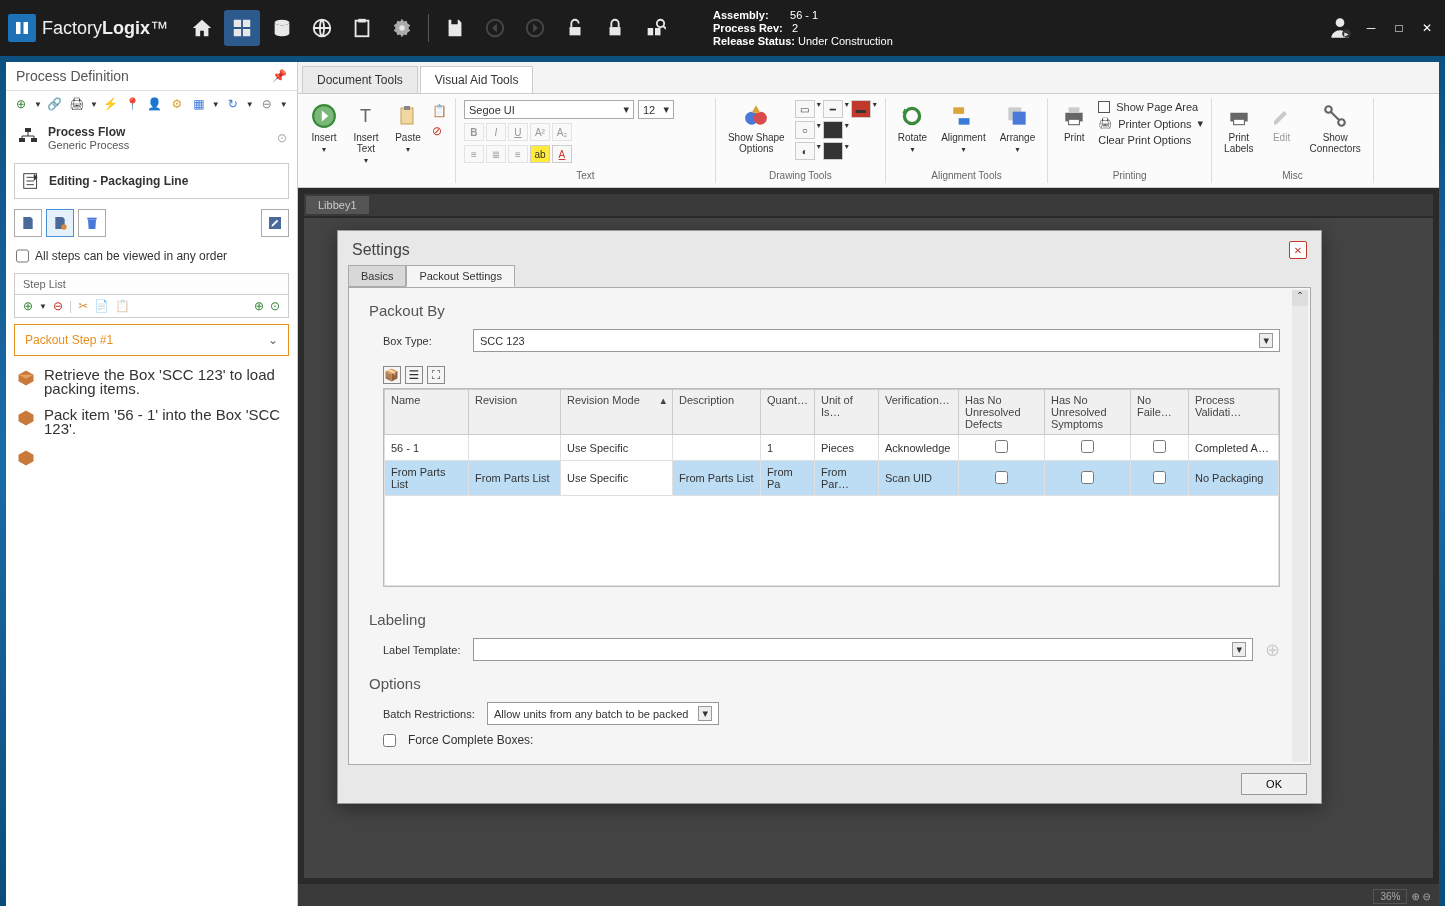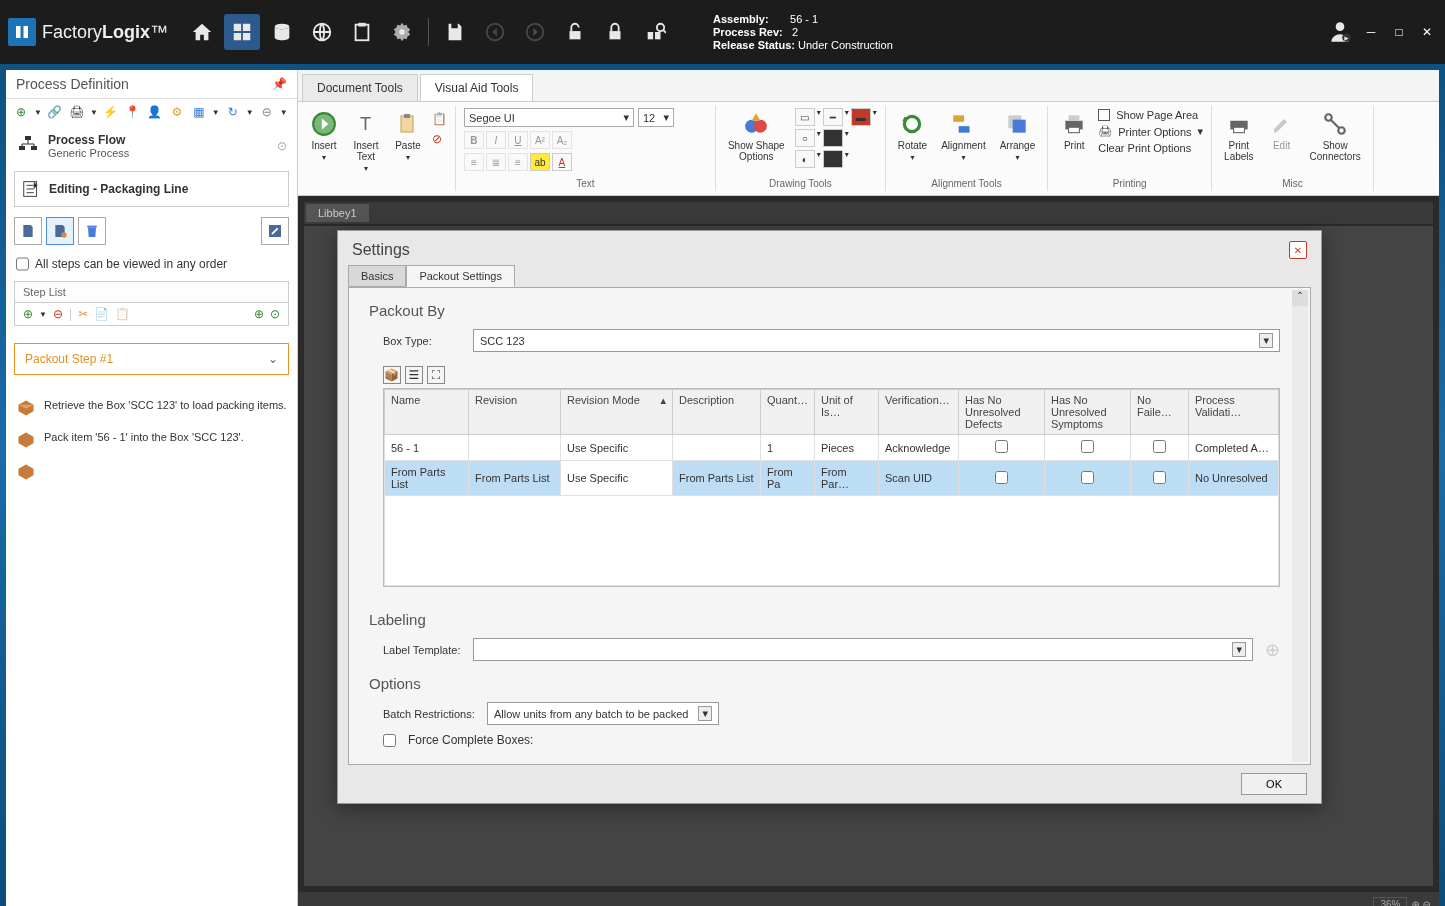--- a/index.html
+++ b/index.html
@@ -1,19 +1,19 @@
 <!DOCTYPE html>
 <html><head>
 <meta charset="utf-8">
 <style>
 * { box-sizing: border-box; margin: 0; padding: 0; font-family: 'Segoe UI', Tahoma, sans-serif; }
 body { background: linear-gradient(180deg, #0a4d7a 0%, #1a6ba8 50%, #0a4d7a 100%); width: 1445px; height: 906px; overflow: hidden; font-size: 12px; color: #333; }
 
 
-.titlebar { height: 64px; background: #1c1c1c; display: flex; align-items: center; padding: 16px 8px; color: #fff; }
+.titlebar { height: 56px; background: #1c1c1c; display: flex; align-items: center; padding: 16px 8px; color: #fff; }
 .logo-box { width: 28px; height: 28px; background: #1e72b8; display: flex; align-items: center; justify-content: center; border-radius: 2px; margin-right: 6px; }
 .logo-text { font-size: 18px; font-weight: 300; color: #f0f0f0; }
 .logo-text b { font-weight: 600; }
 .tb-icons { display: flex; align-items: center; gap: 4px; margin-left: 16px; }
 .tb-btn { width: 36px; height: 36px; display: flex; align-items: center; justify-content: center; cursor: pointer; border-radius: 3px; }
 .tb-btn.active { background: #2d5a8c; }
 .tb-sep { width: 1px; height: 28px; background: #555; margin: 0 4px; }
 .tb-info { margin-left: 40px; font-size: 11px; line-height: 13px; }
 .tb-info b { font-weight: bold; }
 .tb-right { margin-left: auto; display: flex; align-items: center; gap: 8px; }
@@ -33,24 +33,24 @@
 .pf-icon { width: 24px; height: 24px; }
 .pf-text .t1 { font-weight: bold; font-size: 12px; }
 .pf-text .t2 { font-size: 11px; color: #555; }
 .editing-box { background: #fff; border: 1px solid #ccc; margin: 4px 8px; padding: 6px; display: flex; align-items: center; gap: 6px; font-weight: bold; }
 .toolbar-row { padding: 6px 8px; display: flex; gap: 4px; align-items:center; }
 .tool-square { width: 28px; height: 28px; border: 1px solid #aaa; display:flex; align-items:center; justify-content:center; cursor:pointer; background:#fff; }
 .tool-square.sel { border-color: #4a90d9; background: #e6f2fb; }
 .chk-row { padding: 6px 10px; display:flex; gap:6px; }
 .step-list-hdr { border: 1px solid #ccc; padding: 4px 8px; font-size: 11px; color:#666; margin: 4px 8px 0 8px; background:#fdfdfd; }
 .sl-toolbar { padding: 4px 8px; display:flex; gap:6px; align-items:center; border:1px solid #ccc; border-top:none; margin:0 8px; }
-.step-selected { border: 1px solid #e89020; color: #e89020; padding: 8px 10px; margin: 17px 8px; display:flex; justify-content:space-between; align-items:center; cursor:pointer; }
+.step-selected { border: 1px solid #e89020; color: #e89020; padding: 8px 10px; margin: 6px 8px; display:flex; justify-content:space-between; align-items:center; cursor:pointer; }
 .step-item { padding: 6px 10px; display:flex; gap:8px; align-items:flex-start; cursor:pointer; }
 .step-icon { width:20px; height:20px; flex-shrink:0; }
-.step-text { font-size: 11px; line-height: 14px; }
+.step-text { font-size: 15px; line-height: 14px; }
 
 
 .right-area { flex: 1; display: flex; flex-direction: column; background: #fff; }
 .ribbon-tabs { display: flex; border-bottom: 1px solid #ccc; background: #f4f4f4; padding-left: 4px; }
 .rtab { padding: 6px 14px; border: 1px solid #ccc; border-bottom: none; background: #eaeaea; margin-right: 2px; margin-top: 4px; cursor:pointer; font-size:12px; }
 .rtab.active { background: #fff; }
 .ribbon { display: flex; background: #fbfbfb; border-bottom: 1px solid #ccc; padding: 4px 0; height: 94px; }
 .rgroup { border-right: 1px solid #ddd; padding: 2px 8px; display:flex; flex-direction:column; justify-content:space-between; }
 .rgroup-body { display:flex; gap:6px; align-items:flex-start; flex:1; }
 .rgroup-label { text-align:center; font-size:10px; color:#666; padding-top:2px; }
@@ -609,21 +609,21 @@
             <td>From Parts List</td>
               <td>From Parts List</td>
               <td class="editable">Use Specific</td>
               <td>From Parts List</td>
               <td>From Pa</td>
               <td>From Par…</td>
               <td>Scan UID</td>
             <td class="chk-cell"><input type="checkbox" style=""></td>
             <td class="chk-cell"><input type="checkbox" style=""></td>
             <td class="chk-cell"><input type="checkbox" style=""></td>
-            <td>No Unresolved</td>
+            <td>No Packaging</td>
           </tr>
           <tr>
               <td colspan="11" class="grid-empty"></td>
             </tr>
         </tbody>
       </table>
     </div>
 
     <div class="section-h" style="margin-top:24px">Labeling</div>
     <div class="form-row">

